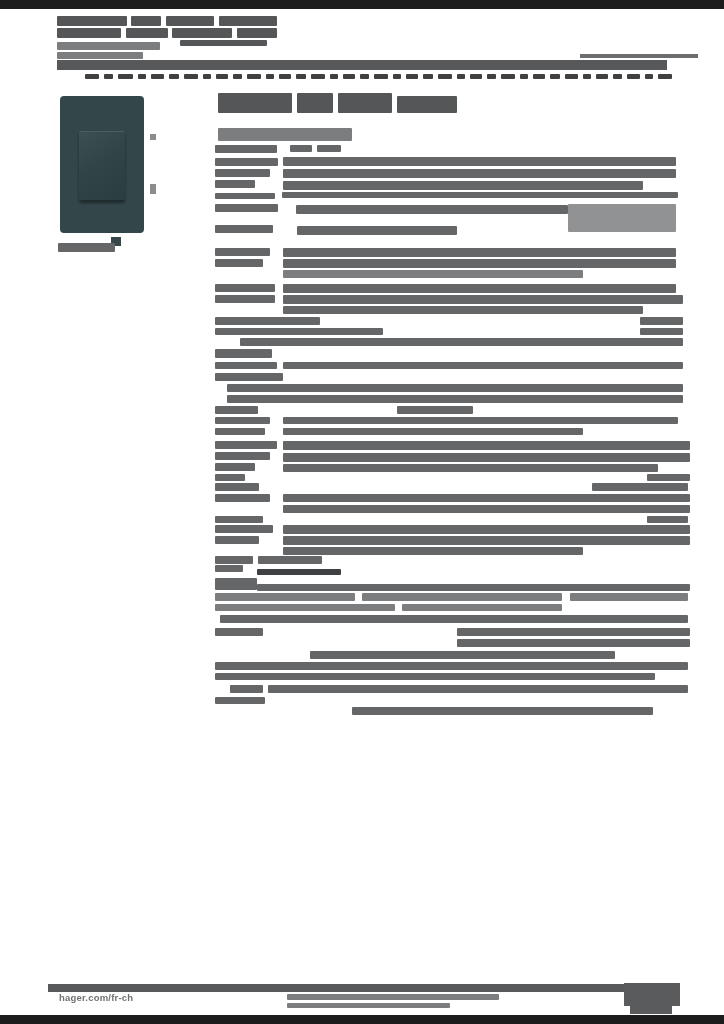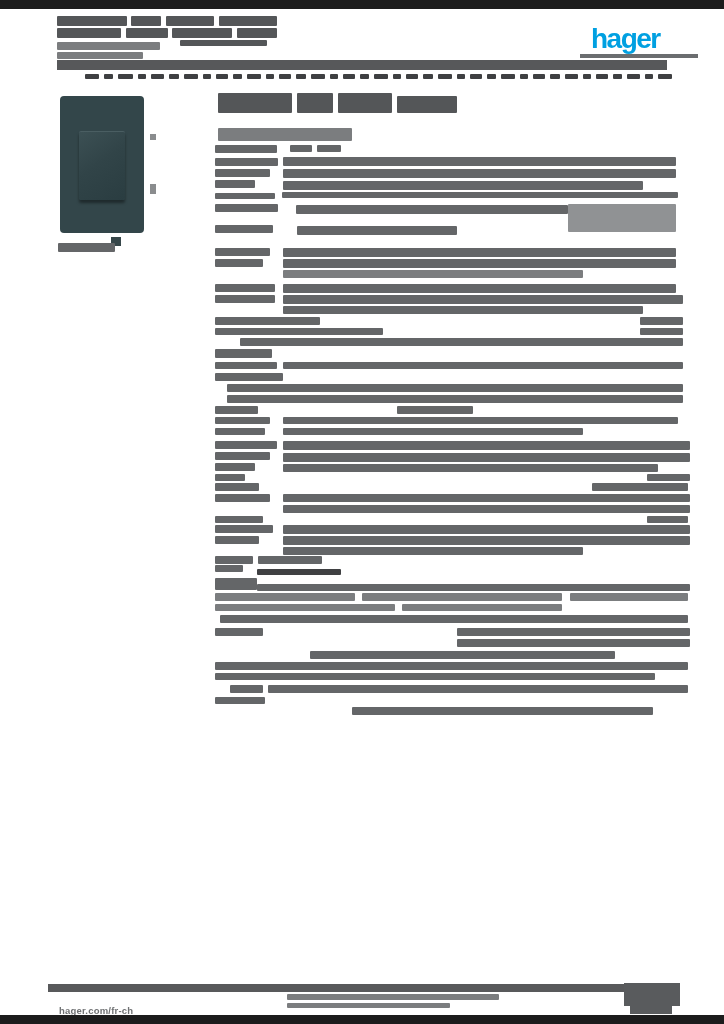--- a/index.html
+++ b/index.html
@@ -17,36 +17,35 @@
   .switch-body{left:60px;top:96px;width:84px;height:137px;background:#33464a;border-radius:4px;}
   .switch-button{left:79px;top:131px;width:46px;height:68px;border-radius:2px;
         background:linear-gradient(145deg,#3c5054 0%,#314448 45%,#2a3d41 100%);
         border-top:1px solid #4a5e62;box-shadow:0 3px 3px rgba(0,0,0,0.4);}
   .side-mark-a{left:150px;top:134px;width:6px;height:6px;background:#8a8c8e;}
   .side-mark-b{left:150px;top:184px;width:6px;height:10px;background:#8a8c8e;}
   .corner-notch{left:111px;top:237px;width:10px;height:9px;background:#37474a;}
   
   .footer-rule{left:48px;top:984px;width:576px;height:8px;background:#58595b;}
   .footer-link-box{left:55px;top:992px;width:113px;height:25px;background:#ffffff;}
-  .footer-link{display:block;padding:13px 0 0 4px;font-size:9.5px;font-weight:bold;
+  .footer-link{display:block;padding:0 0 0 4px;font-size:9.5px;font-weight:bold;
         color:#6f7173;text-decoration:none;letter-spacing:0.2px;}
   .page-num-block{left:624px;top:983px;width:56px;height:23px;background:#595b5d;}
   .page-num-tab{left:630px;top:1006px;width:42px;height:8px;background:#595b5d;}
   .bottom-band{left:0;top:1015px;width:724px;height:9px;background:#1c1c1c;}
   
   #redaction-layer .bar{position:absolute;border-radius:1px;filter:blur(0.4px);}
 </style>
 </head>
 <body>
 
 <div class="page">
 
   <div class="abs top-band"></div>
 
-  <div class="abs logo">hager</div>
   <div class="abs logo-underline"></div>
   <div class="abs header-rule"></div>
 
   <div class="abs product-box">
     
   </div>
   <div class="abs switch-body"></div>
   <div class="abs switch-button"></div>
   <div class="abs side-mark-a"></div>
   <div class="abs side-mark-b"></div>

